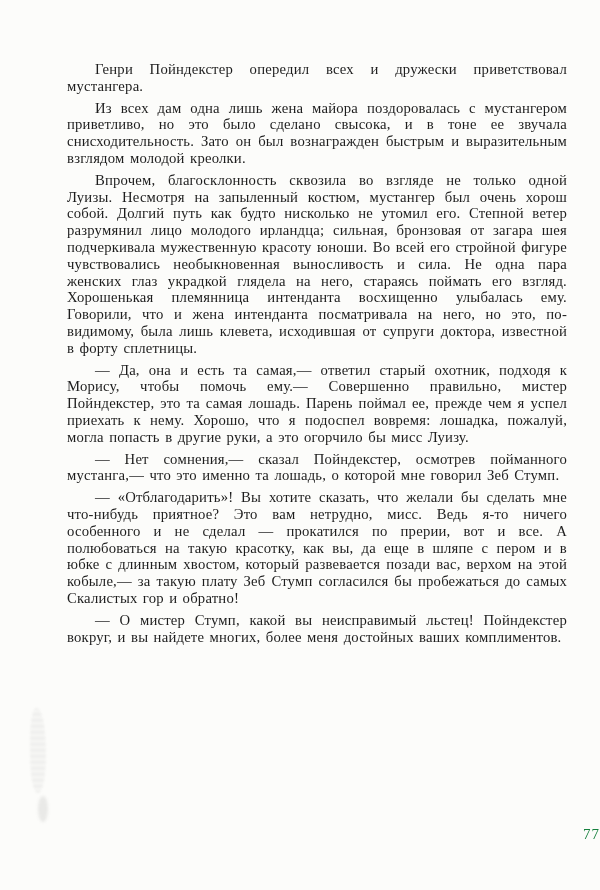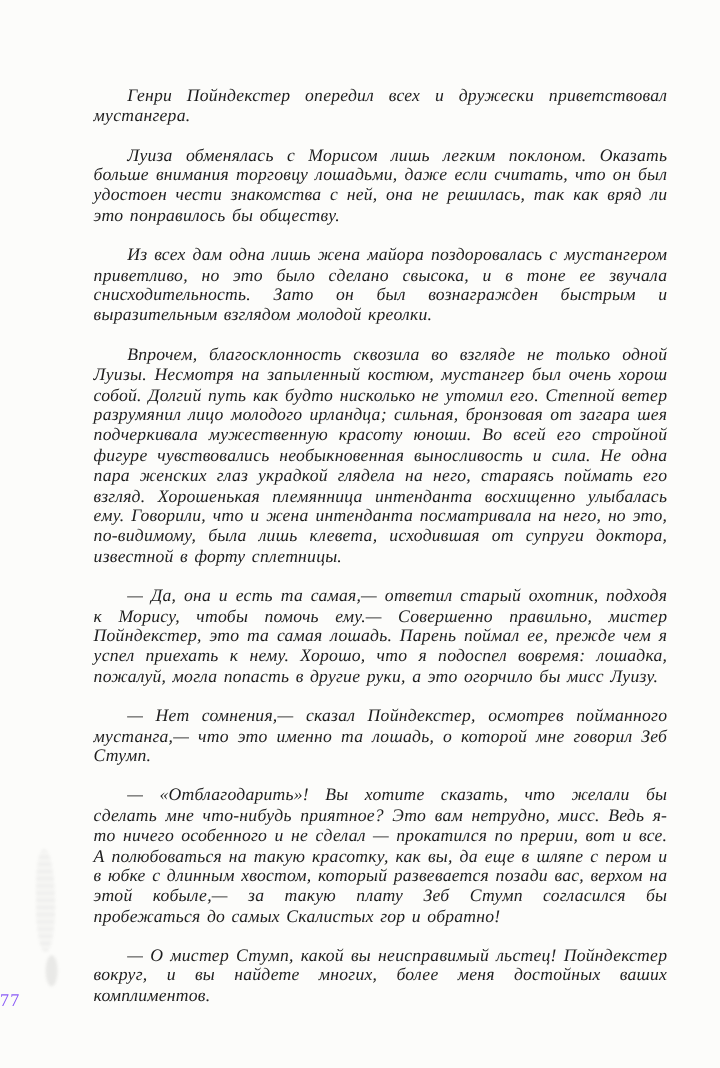--- a/index.html
+++ b/index.html
@@ -23,34 +23,33 @@
     position: absolute;
     left: 62px;
     top: 56px;
     width: 510px;
     color: #1d1d1d;
     font-size: 14.7px;
     line-height: 16.8px;
     text-align: justify;
   }
   .text-block p {
-    margin: 16px;
+    margin: 5px;
     padding: 0;
     text-indent: 28px;
     letter-spacing: 0.2px;
     word-spacing: 1.5px;
-    font-style: italic;
   }
   .page-number {
     position: absolute;
     left: 0;
     right: 0;
     top: 826px;
-    text-align: left;
-    color: #8b5cf6;
+    text-align: right;
+    color: #15803d;
     font-size: 15px;
     letter-spacing: 1px;
   }
   .scan-smudge {
     position: absolute;
     left: 30px;
     top: 708px;
     width: 16px;
     height: 85px;
     background:
@@ -78,21 +77,20 @@
 </head>
 <body>
 
 <div class="scan-page">
 
   <div class="scan-smudge"></div>
   <div class="scan-speck"></div>
 
   <div class="text-block">
     <p>Генри Пойндекстер опередил всех и дружески приветствовал мустангера.</p>
-    <p>Луиза обменялась с Морисом лишь легким поклоном. Оказать больше внимания торговцу лошадьми, даже если считать, что он был удостоен чести знакомства с ней, она не решилась, так как вряд ли это понравилось бы обществу.</p>
     <p>Из всех дам одна лишь жена майора поздоровалась с мустангером приветливо, но это было сделано свысока, и в тоне ее звучала снисходительность. Зато он был вознагражден быстрым и выразительным взглядом молодой креолки.</p>
     <p>Впрочем, благосклонность сквозила во взгляде не только одной Луизы. Несмотря на запыленный костюм, мустангер был очень хорош собой. Долгий путь как будто нисколько не утомил его. Степной ветер разрумянил лицо молодого ирландца; сильная, бронзовая от загара шея подчеркивала мужественную красоту юноши. Во всей его стройной фигуре чувствовались необыкновенная выносливость и сила. Не одна пара женских глаз украдкой глядела на него, стараясь поймать его взгляд. Хорошенькая племянница интенданта восхищенно улыбалась ему. Говорили, что и жена интенданта посматривала на него, но это, по-видимому, была лишь клевета, исходившая от супруги доктора, известной в форту сплетницы.</p>
     <p>— Да, она и есть та самая,— ответил старый охотник, подходя к Морису, чтобы помочь ему.— Совершенно правильно, мистер Пойндекстер, это та самая лошадь. Парень поймал ее, прежде чем я успел приехать к нему. Хорошо, что я подоспел вовремя: лошадка, пожалуй, могла попасть в другие руки, а это огорчило бы мисс Луизу.</p>
     <p>— Нет сомнения,— сказал Пойндекстер, осмотрев пойманного мустанга,— что это именно та лошадь, о которой мне говорил Зеб Стумп.</p>
     <p>— «Отблагодарить»! Вы хотите сказать, что желали бы сделать мне что-нибудь приятное? Это вам нетрудно, мисс. Ведь я-то ничего особенного и не сделал — прокатился по прерии, вот и все. А полюбоваться на такую красотку, как вы, да еще в шляпе с пером и в юбке с длинным хвостом, который развевается позади вас, верхом на этой кобыле,— за такую плату Зеб Стумп согласился бы пробежаться до самых Скалистых гор и обратно!</p>
     <p>— О мистер Стумп, какой вы неисправимый льстец! Пойндекстер вокруг, и вы найдете многих, более меня достойных ваших комплиментов.</p>
   </div>
 
   <div class="page-number">77</div>
 

